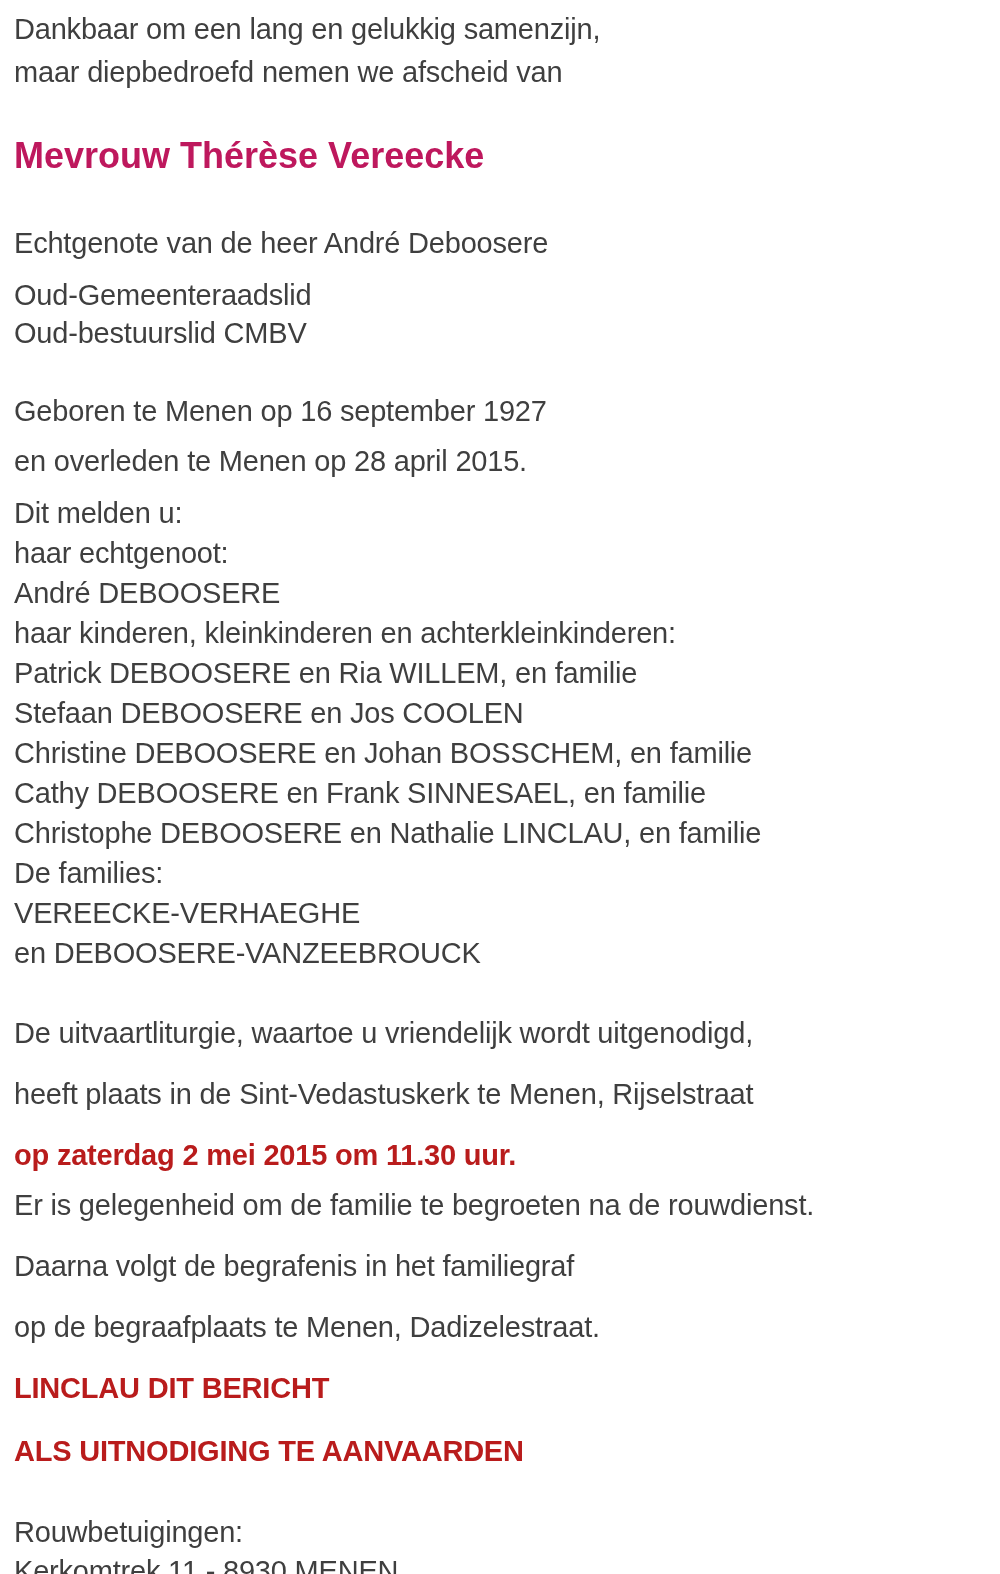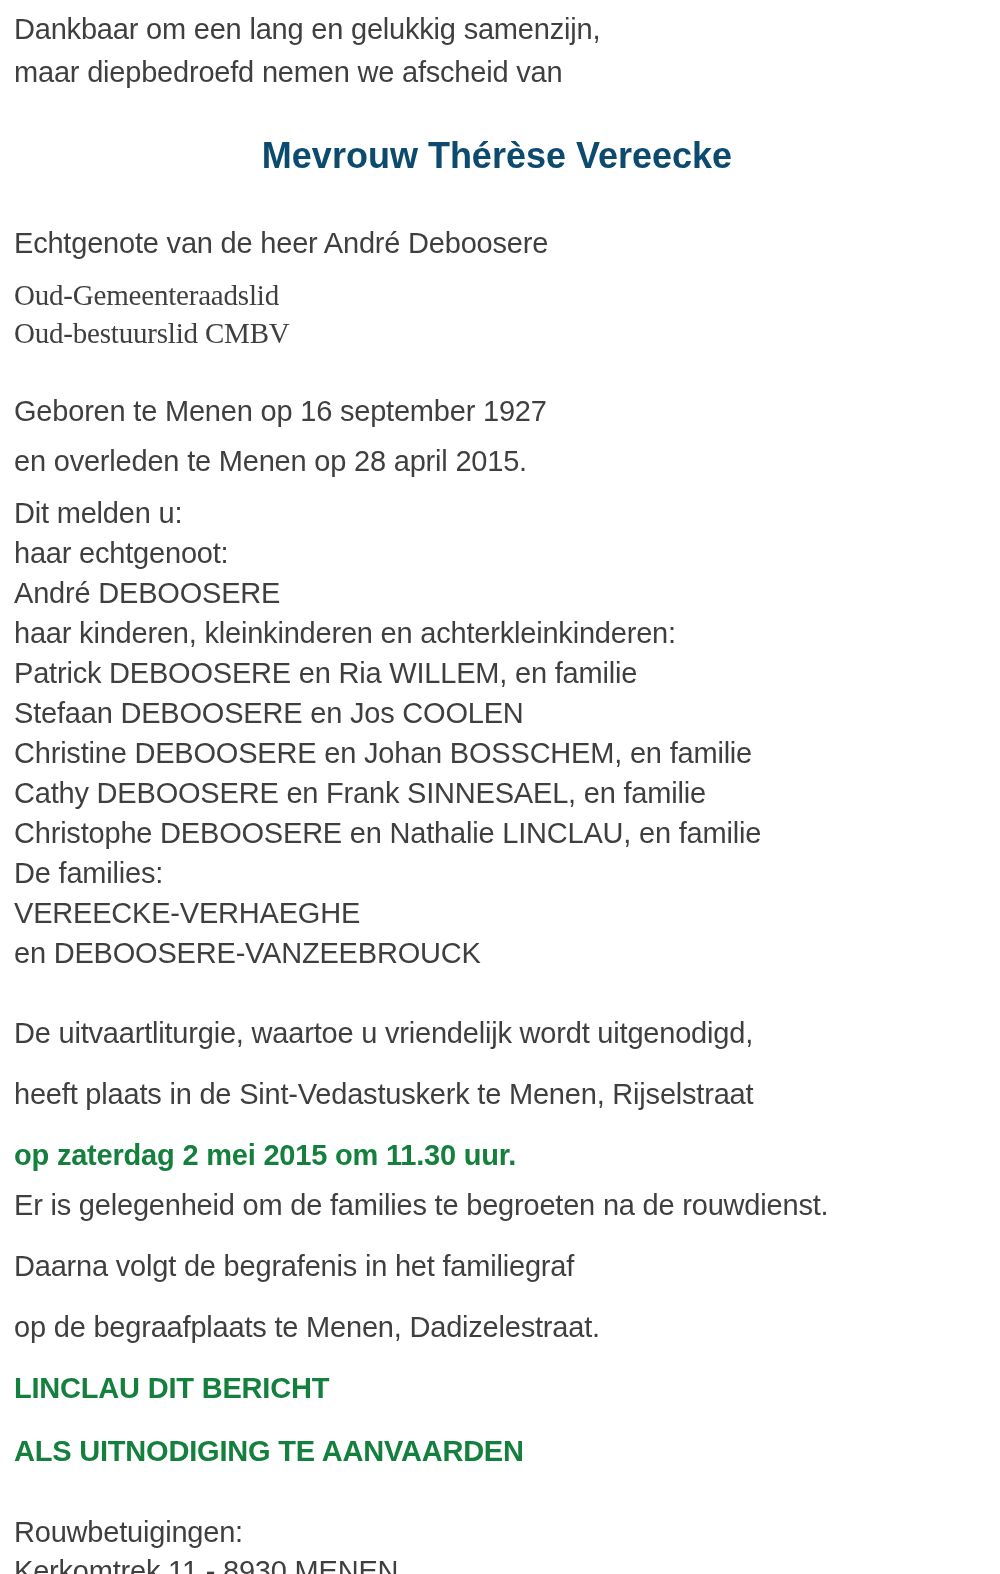--- a/index.html
+++ b/index.html
@@ -27,30 +27,29 @@
     font-size: 29px;
     line-height: 43px;
     letter-spacing: -0.2px;
     font-weight: 400;
   }
   .bold-line {
     font-size: 29px;
     line-height: 43px;
     letter-spacing: -0.2px;
     font-weight: 700;
-    color: #15803d;
+    color: #b91c1c;
   }
   h1.deceased-name {
     font-size: 36px;
     line-height: 36px;
     font-weight: 700;
-    color: #0c4a6e;
+    color: #be185d;
     margin: 44px 0 0 0;
     letter-spacing: 0;
-    text-align: center;
   }
   .tight38 p {
     font-size: 29px;
     line-height: 38px;
     letter-spacing: -0.2px;
   }
   .tight40 p {
     font-size: 29px;
     line-height: 40px;
     letter-spacing: -0.2px;
@@ -58,21 +57,21 @@
   .tight39 p {
     font-size: 29px;
     line-height: 39px;
     letter-spacing: -0.2px;
   }
 
   .mt6  { margin-top: 18px; }
   .mt7  { margin-top: 7px; }
   .mt8  { margin-top: 20px; }
   .mt10 { margin-top: 10px; }
-  .mt11 { margin-top: 11px; font-family: Liberation Serif, serif; }
+  .mt11 { margin-top: 11px; }
   .mt38 { margin-top: 38px; }
   .mt39 { margin-top: 39px; }
   .mt40 { margin-top: 40px; }
   .mt48 { margin-top: 48px; }
 </style>
 </head>
 <body>
 
 <div class="page">
 
@@ -102,21 +101,21 @@
     <p>Cathy DEBOOSERE en Frank SINNESAEL, en familie</p>
     <p>Christophe DEBOOSERE en Nathalie LINCLAU, en familie</p>
     <p>De families:</p>
     <p>VEREECKE-VERHAEGHE</p>
     <p>en DEBOOSERE-VANZEEBROUCK</p>
   </div>
 
   <p class="body-line mt39">De uitvaartliturgie, waartoe u vriendelijk wordt uitgenodigd,</p>
   <p class="body-line mt6">heeft plaats in de Sint-Vedastuskerk te Menen, Rijselstraat</p>
   <p class="bold-line mt6">op zaterdag 2 mei 2015 om 11.30 uur.</p>
-  <p class="body-line mt7">Er is gelegenheid om de families te begroeten na de rouwdienst.</p>
+  <p class="body-line mt7">Er is gelegenheid om de familie te begroeten na de rouwdienst.</p>
   <p class="body-line mt6">Daarna volgt de begrafenis in het familiegraf</p>
   <p class="body-line mt6">op de begraafplaats te Menen, Dadizelestraat.</p>
   <p class="bold-line mt6">LINCLAU DIT BERICHT</p>
   <p class="bold-line mt8">ALS UITNODIGING TE AANVAARDEN</p>
 
   <div class="tight39 mt40">
     <p>Rouwbetuigingen:</p>
     <p>Kerkomtrek 11 - 8930 MENEN</p>
   </div>
 

